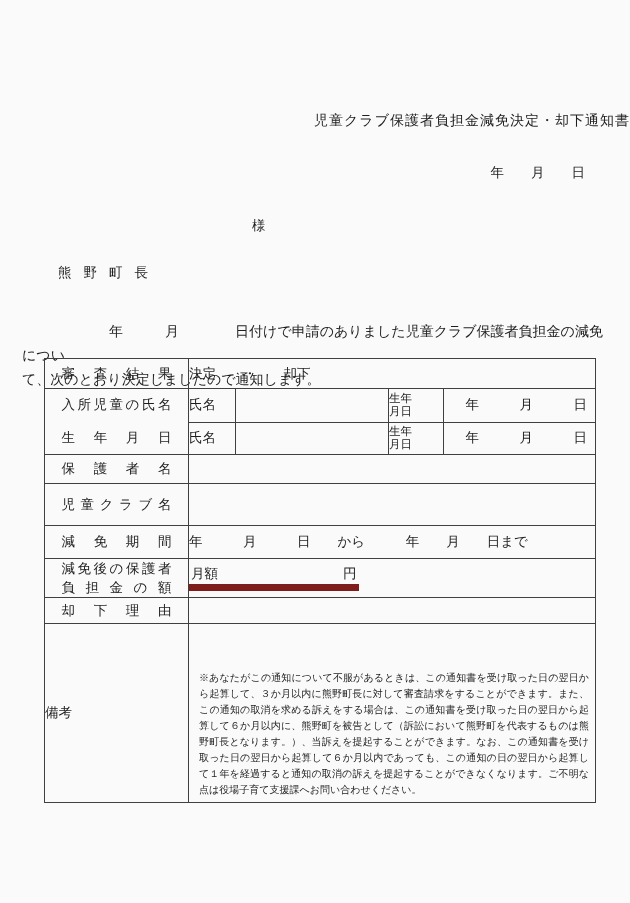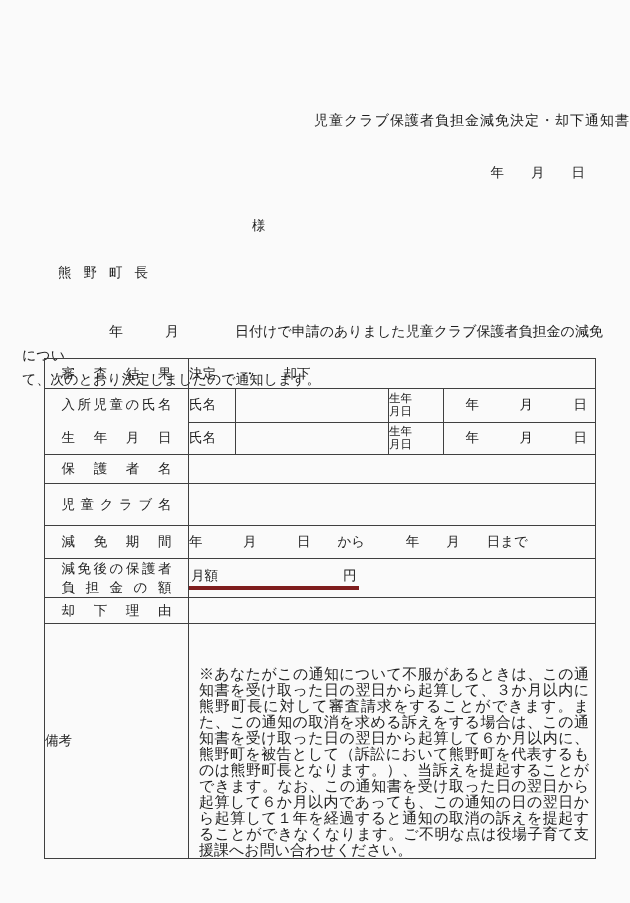--- a/index.html
+++ b/index.html
@@ -33,26 +33,26 @@
     font-weight:normal;
   }
   .c1{width:144px;}.c2{width:47px;}.c3{width:153px;}.c4{width:55px;}.c5{width:152px;}
 
   .dist{display:flex;justify-content:space-between;width:110px;margin:0 auto;}
   .two-line{display:flex;flex-direction:column;height:100%;justify-content:space-around;}
   .center{text-align:left;}
   .birth-lbl{font-size:11.5px;line-height:13px;text-align:left;}
   .birth-val{text-align:right;padding-right:8px !important;}
 
-  .amount-line{display:inline-block;border-bottom:4px solid #7f1d1d;padding:0 2px 1px 2px;}
+  .amount-line{display:inline-block;border-bottom:7px solid #7f1d1d;padding:0 2px 1px 2px;}
   .amount-line .sp{display:inline-block;width:125px;}
 
   td.remarks-cell{vertical-align:middle;}
   .note{
-    font-size:15px;line-height:16px;
+    font-size:10px;line-height:16px;
     padding:0 6px 0 10px;
     text-align:justify;
     margin-top:42px;
   }
 </style>
 </head>
 <body>
 
 <div class="page">
 

